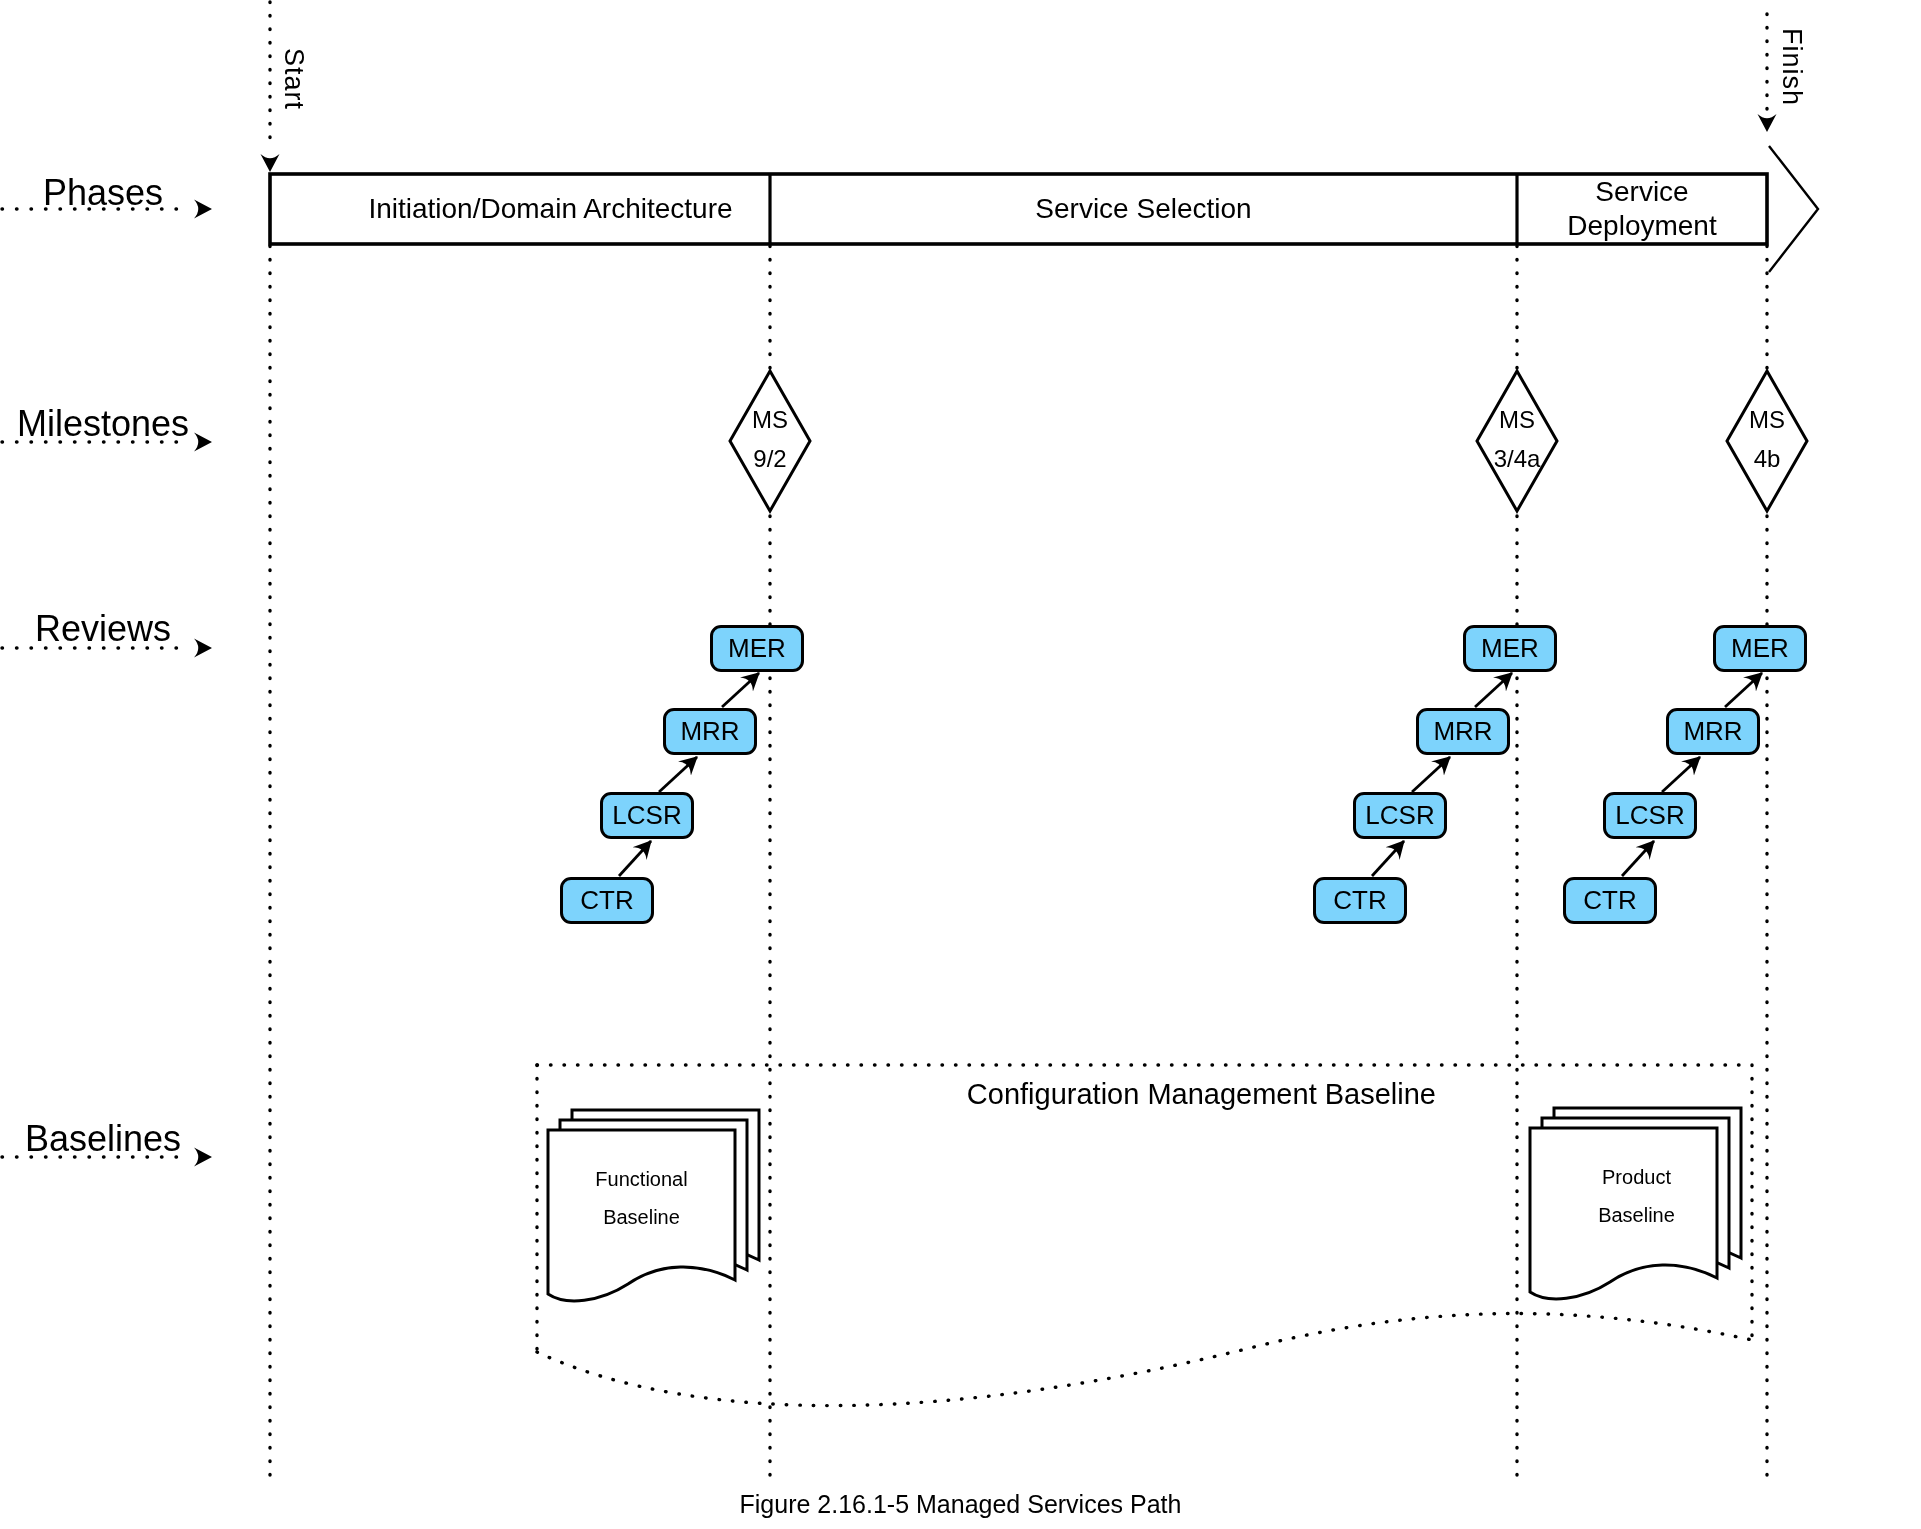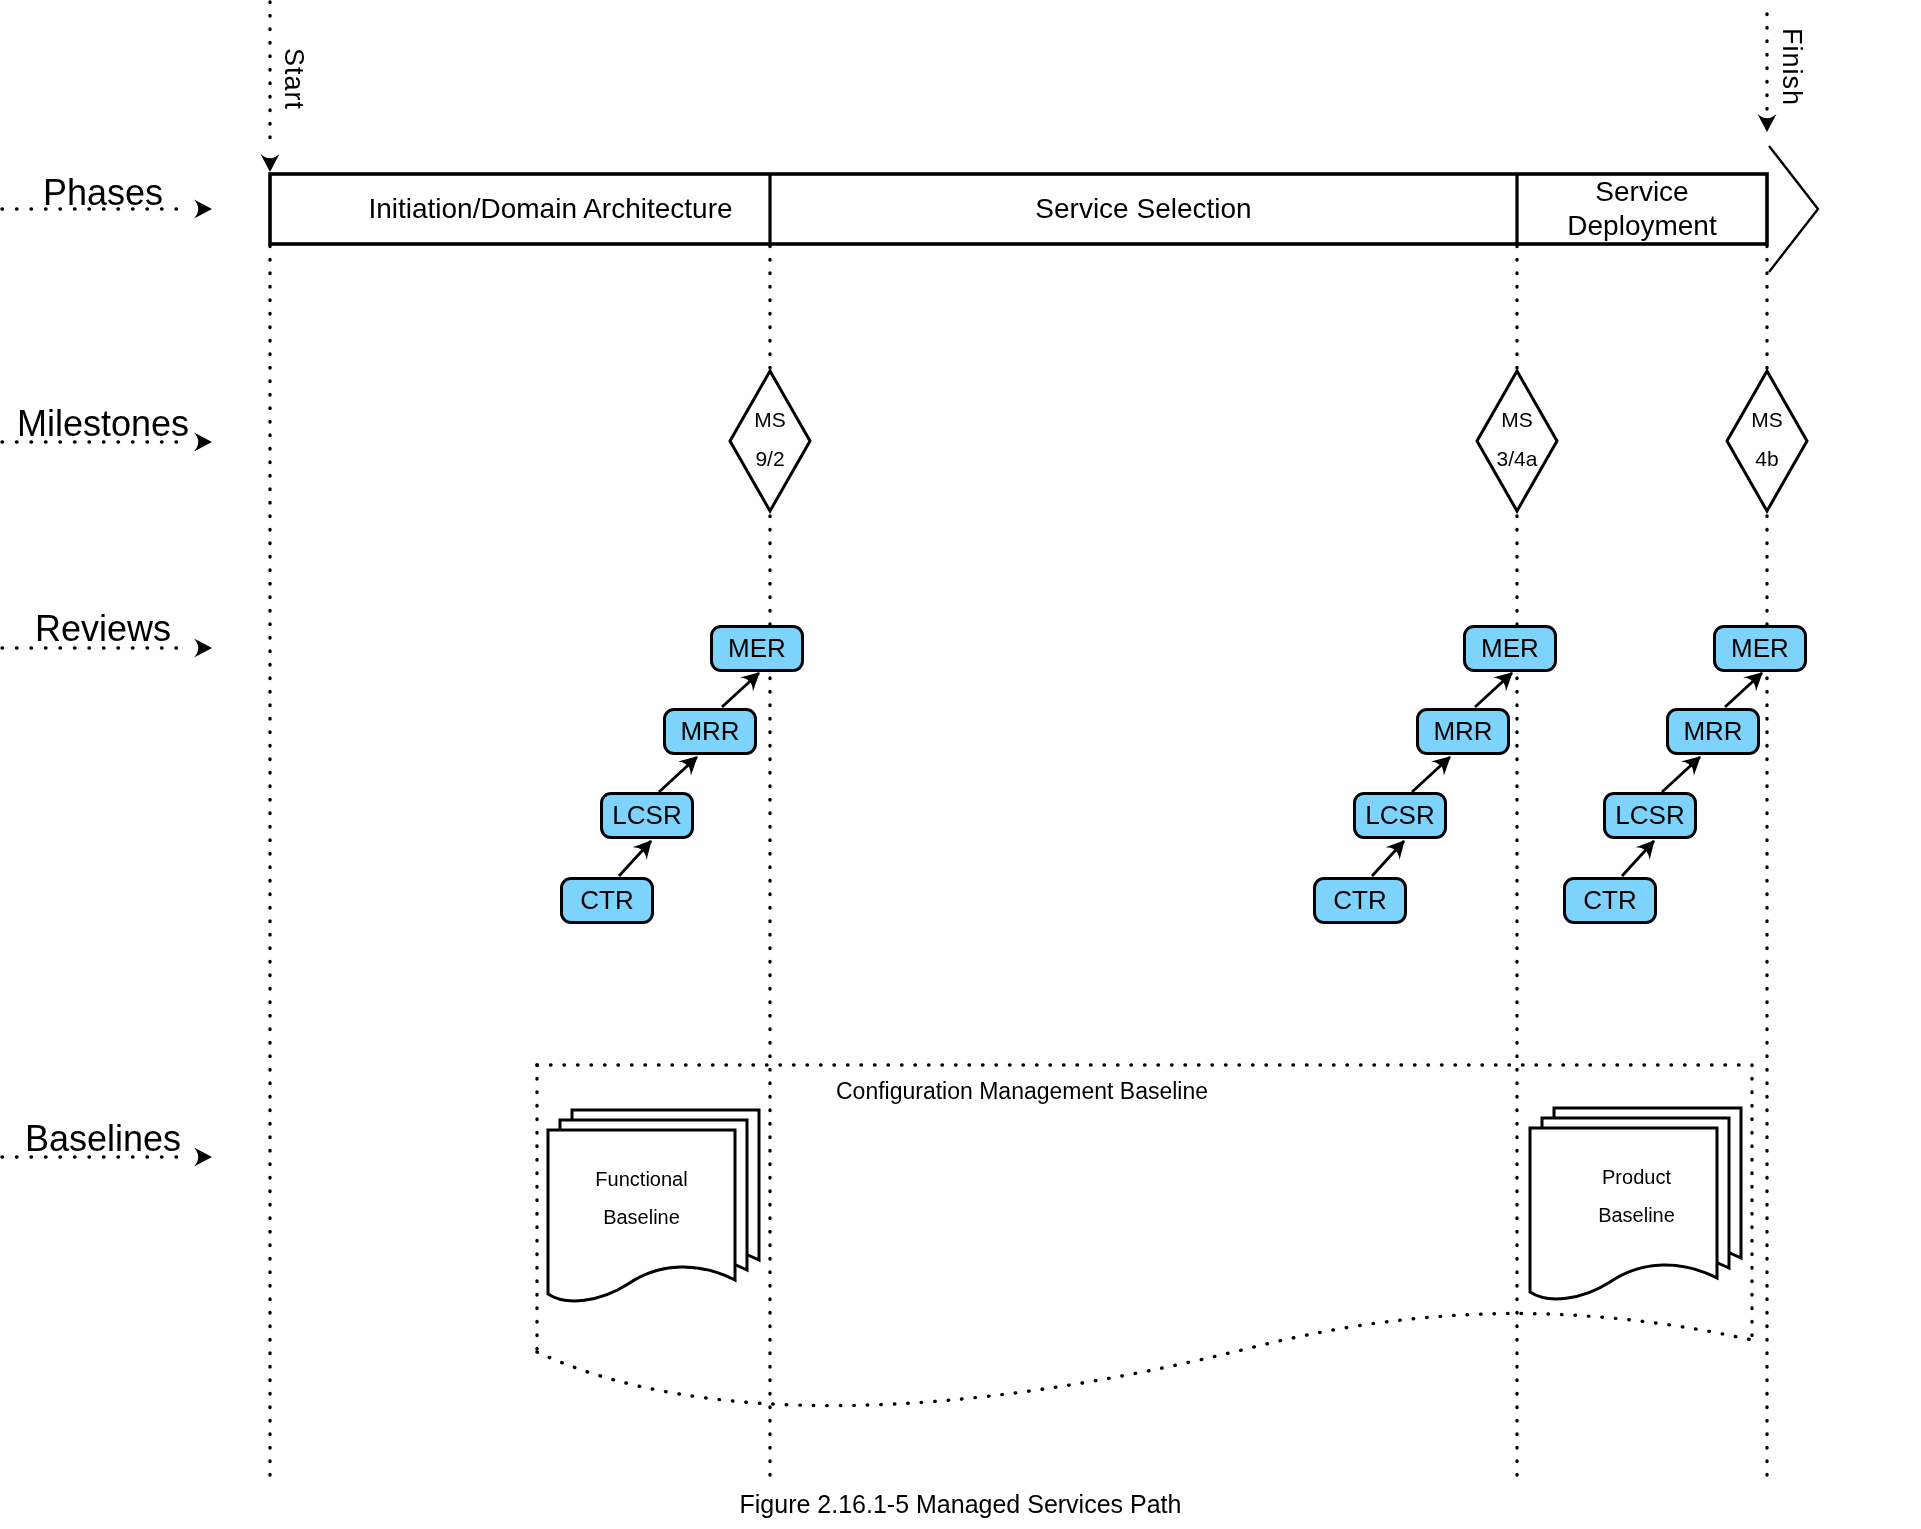--- a/index.html
+++ b/index.html
@@ -6,28 +6,28 @@
   .canvas{
     position:relative;width:1921px;height:1529px;background:#ffffff;
     font-family:"Liberation Sans", sans-serif;color:#000;overflow:hidden;
   }
   .layer-svg{position:absolute;left:0;top:0;z-index:0;}
   .txt{position:absolute;z-index:2;color:#000;}
   .row-label{left:8px;width:190px;text-align:center;font-size:36px;}
   .phase-label{top:174px;height:70px;display:flex;align-items:center;justify-content:center;
     text-align:center;font-size:28px;line-height:1.2;z-index:2;position:absolute;}
   .vert-label{writing-mode:vertical-rl;font-size:27px;letter-spacing:1px;}
-  .diamond-label{width:100px;text-align:center;font-size:21px;line-height:39px;}
+  .diamond-label{width:100px;text-align:center;font-size:24px;line-height:39px;}
   .review-box{
     position:absolute;width:88px;height:41px;border:3px solid #000;border-radius:11px;
     background:#7dd3fc;display:flex;align-items:center;justify-content:center;
     font-size:26px;z-index:2;
   }
   .doc-label{width:187px;text-align:center;font-size:20px;line-height:38px;}
-  .cmb-label{width:600px;text-align:left;font-size:23px;}
+  .cmb-label{width:600px;text-align:right;font-size:29px;}
   .caption{left:0;width:1921px;text-align:center;font-size:25px;}
 </style>
 </head>
 <body>
 
 <div class="canvas">
 
   <svg class="layer-svg" width="1921" height="1529" viewBox="0 0 1921 1529">
     <defs>
       <marker id="ah" markerUnits="userSpaceOnUse" markerWidth="26" markerHeight="24" refX="17" refY="11" orient="auto">

